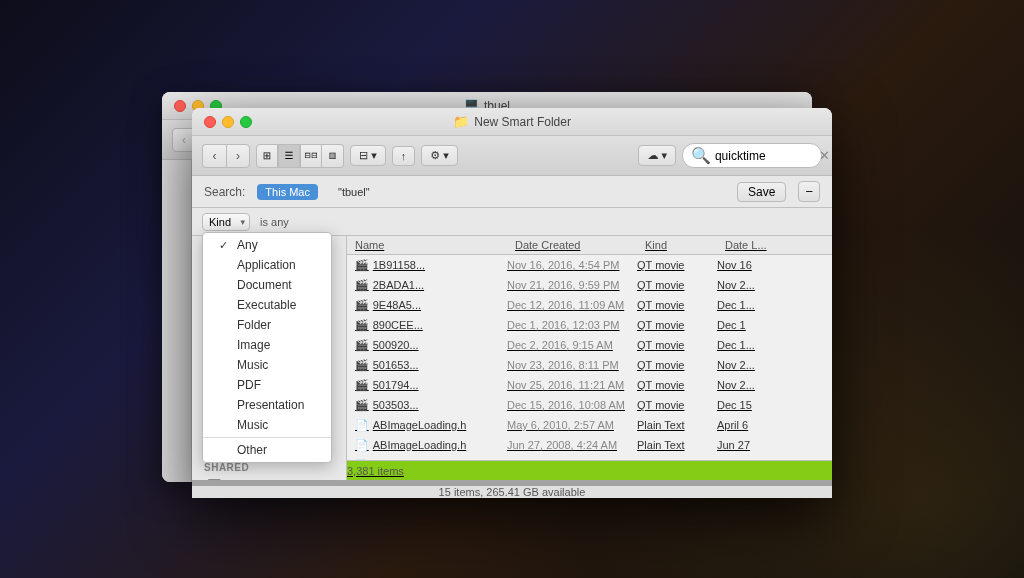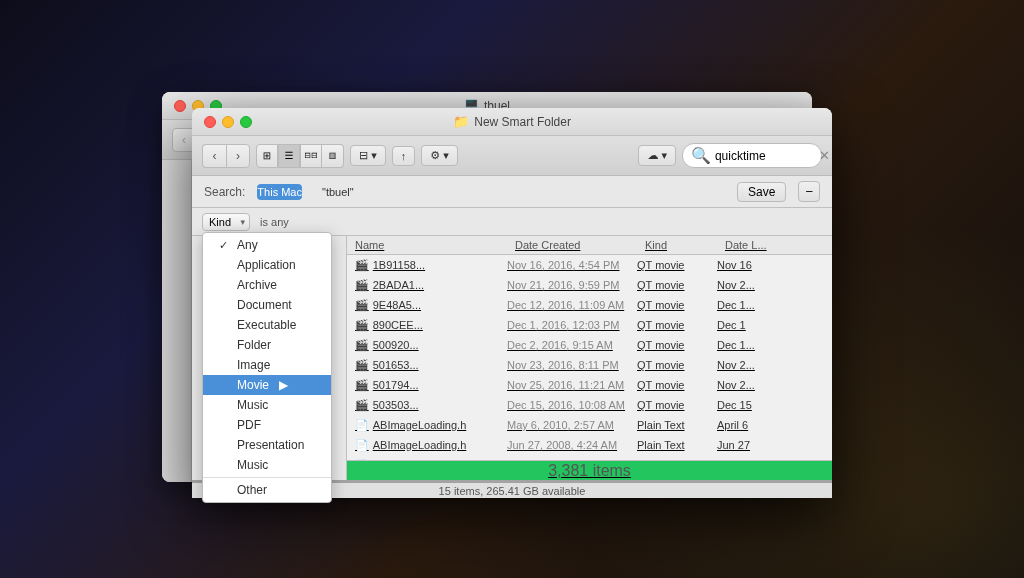--- a/index.html
+++ b/index.html
@@ -149,21 +149,21 @@
     }
     .search-label {
       font-size: 12px;
       color: #555;
     }
     .search-scope-btn {
       background: #4a90d9;
       color: white;
       border: none;
       border-radius: 4px;
-      padding: 2px 0;
+      padding: 2px 8px;
       font-size: 11px;
       cursor: pointer;
     }
     .search-scope-inactive {
       background: transparent;
       color: #333;
       border: none;
       padding: 2px 8px;
       font-size: 11px;
       cursor: pointer;
@@ -267,33 +267,32 @@
       min-height: 20px;
     }
     .file-name { width: 152px; display: flex; align-items: center; gap: 4px; overflow: hidden; text-overflow: ellipsis; white-space: nowrap; }
     .file-icon { font-size: 11px; flex-shrink: 0; }
     .file-date-created { width: 130px; white-space: nowrap; overflow: hidden; color: #888; }
     .file-kind { width: 80px; white-space: nowrap; overflow: hidden; }
     .file-date-label { width: 70px; white-space: nowrap; overflow: hidden; }
 
     
     .status-bar {
-      background: #22c55e;
+      background: #84cc16;
       border-top: 1px solid #c0c0c0;
       height: 20px;
       display: flex;
       align-items: center;
-      justify-content: center;
-      font-size: 16px;
+      font-size: 11px;
       color: #555;
       flex-shrink: 0;
     }
     .status-bar-bottom {
       background: #e0e0e0;
-      border-top: 3px solid #a3a3a3;
+      border-top: 6px solid #a3a3a3;
       height: 18px;
       display: flex;
       align-items: center;
       justify-content: center;
       font-size: 11px;
       color: #555;
       flex-shrink: 0;
     }
 
     
@@ -457,42 +456,33 @@
       <div class="dropdown-item">
         <span class="dropdown-check">✓</span>
         <span>Any</span>
       </div>
       <div class="dropdown-item">
         <span class="dropdown-check"></span>
         <span>Application</span>
       </div>
       <div class="dropdown-item">
         <span class="dropdown-check"></span>
-        <span>Archive</span>
-      </div>
-      <div class="dropdown-item">
-        <span class="dropdown-check"></span>
         <span>Document</span>
       </div>
       <div class="dropdown-item">
         <span class="dropdown-check"></span>
         <span>Executable</span>
       </div>
       <div class="dropdown-item">
         <span class="dropdown-check"></span>
         <span>Folder</span>
       </div>
       <div class="dropdown-item">
         <span class="dropdown-check"></span>
         <span>Image</span>
-      </div>
-      <div class="dropdown-item selected-item">
-        <span class="dropdown-check"></span>
-        <span>Movie</span>
-        <span style="margin-left:4px;">▶</span>
       </div>
       <div class="dropdown-item">
         <span class="dropdown-check"></span>
         <span>Music</span>
       </div>
       <div class="dropdown-item">
         <span class="dropdown-check"></span>
         <span>PDF</span>
       </div>
       <div class="dropdown-item">

